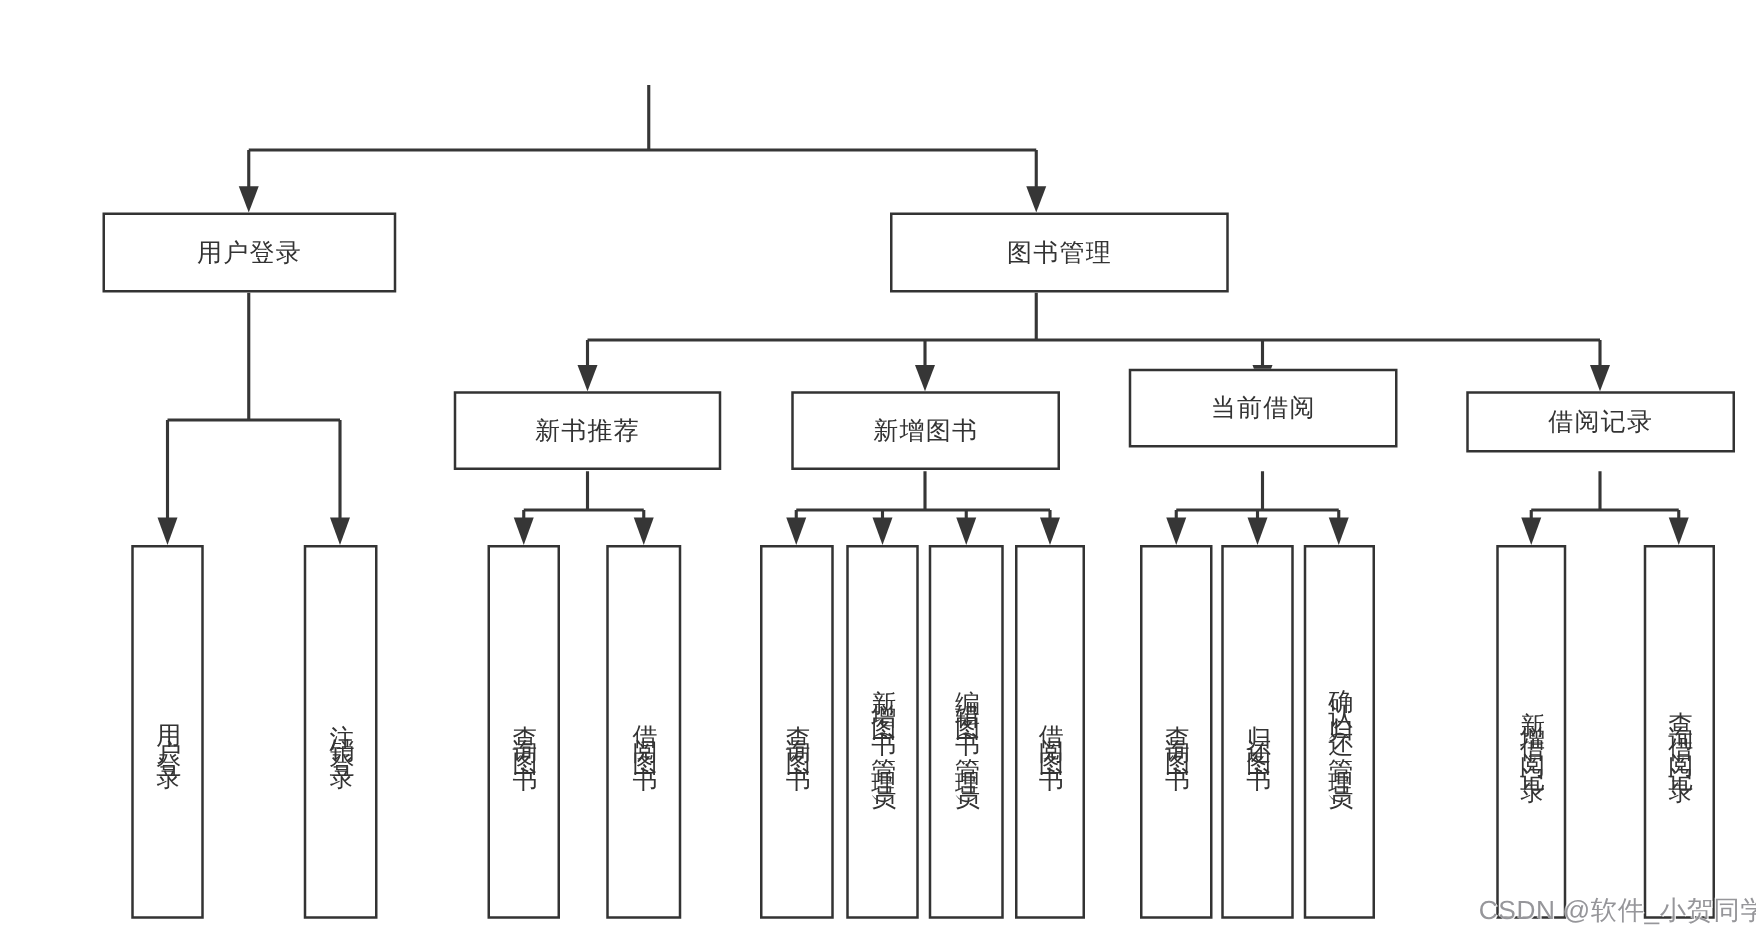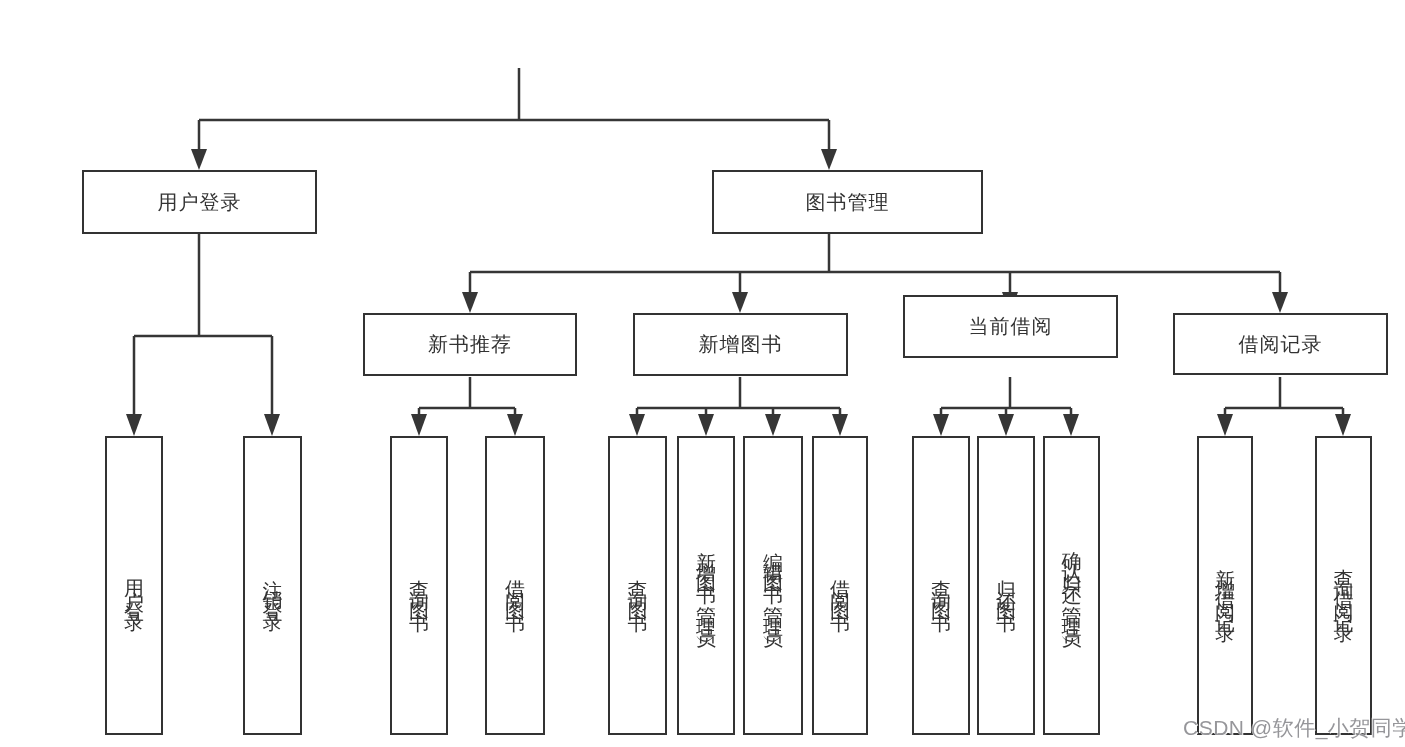--- a/index.html
+++ b/index.html
@@ -108,21 +108,21 @@
 
   <div class="box" style="left:363px; top:313px; width:214px; height:63px;">
     <span>新书推荐</span>
   </div>
   <div class="box" style="left:633px; top:313px; width:215px; height:63px;">
     <span>新增图书</span>
   </div>
   <div class="box" style="left:903px; top:295px; width:215px; height:63px;">
     <span>当前借阅</span>
   </div>
-  <div class="box" style="left:1173px; top:313px; width:215px; height:62px;">
+  <div class="box" style="left:1173px; top:313px; width:215px; height:49px;">
     <span>借阅记录</span>
   </div>
 
   <div class="box vbox" style="left:105px; top:436px; width:58px; height:299px;">
     <span>用户登录</span>
   </div>
   <div class="box vbox" style="left:243px; top:436px; width:59px; height:299px;">
     <span>注销登录</span>
   </div>
 

